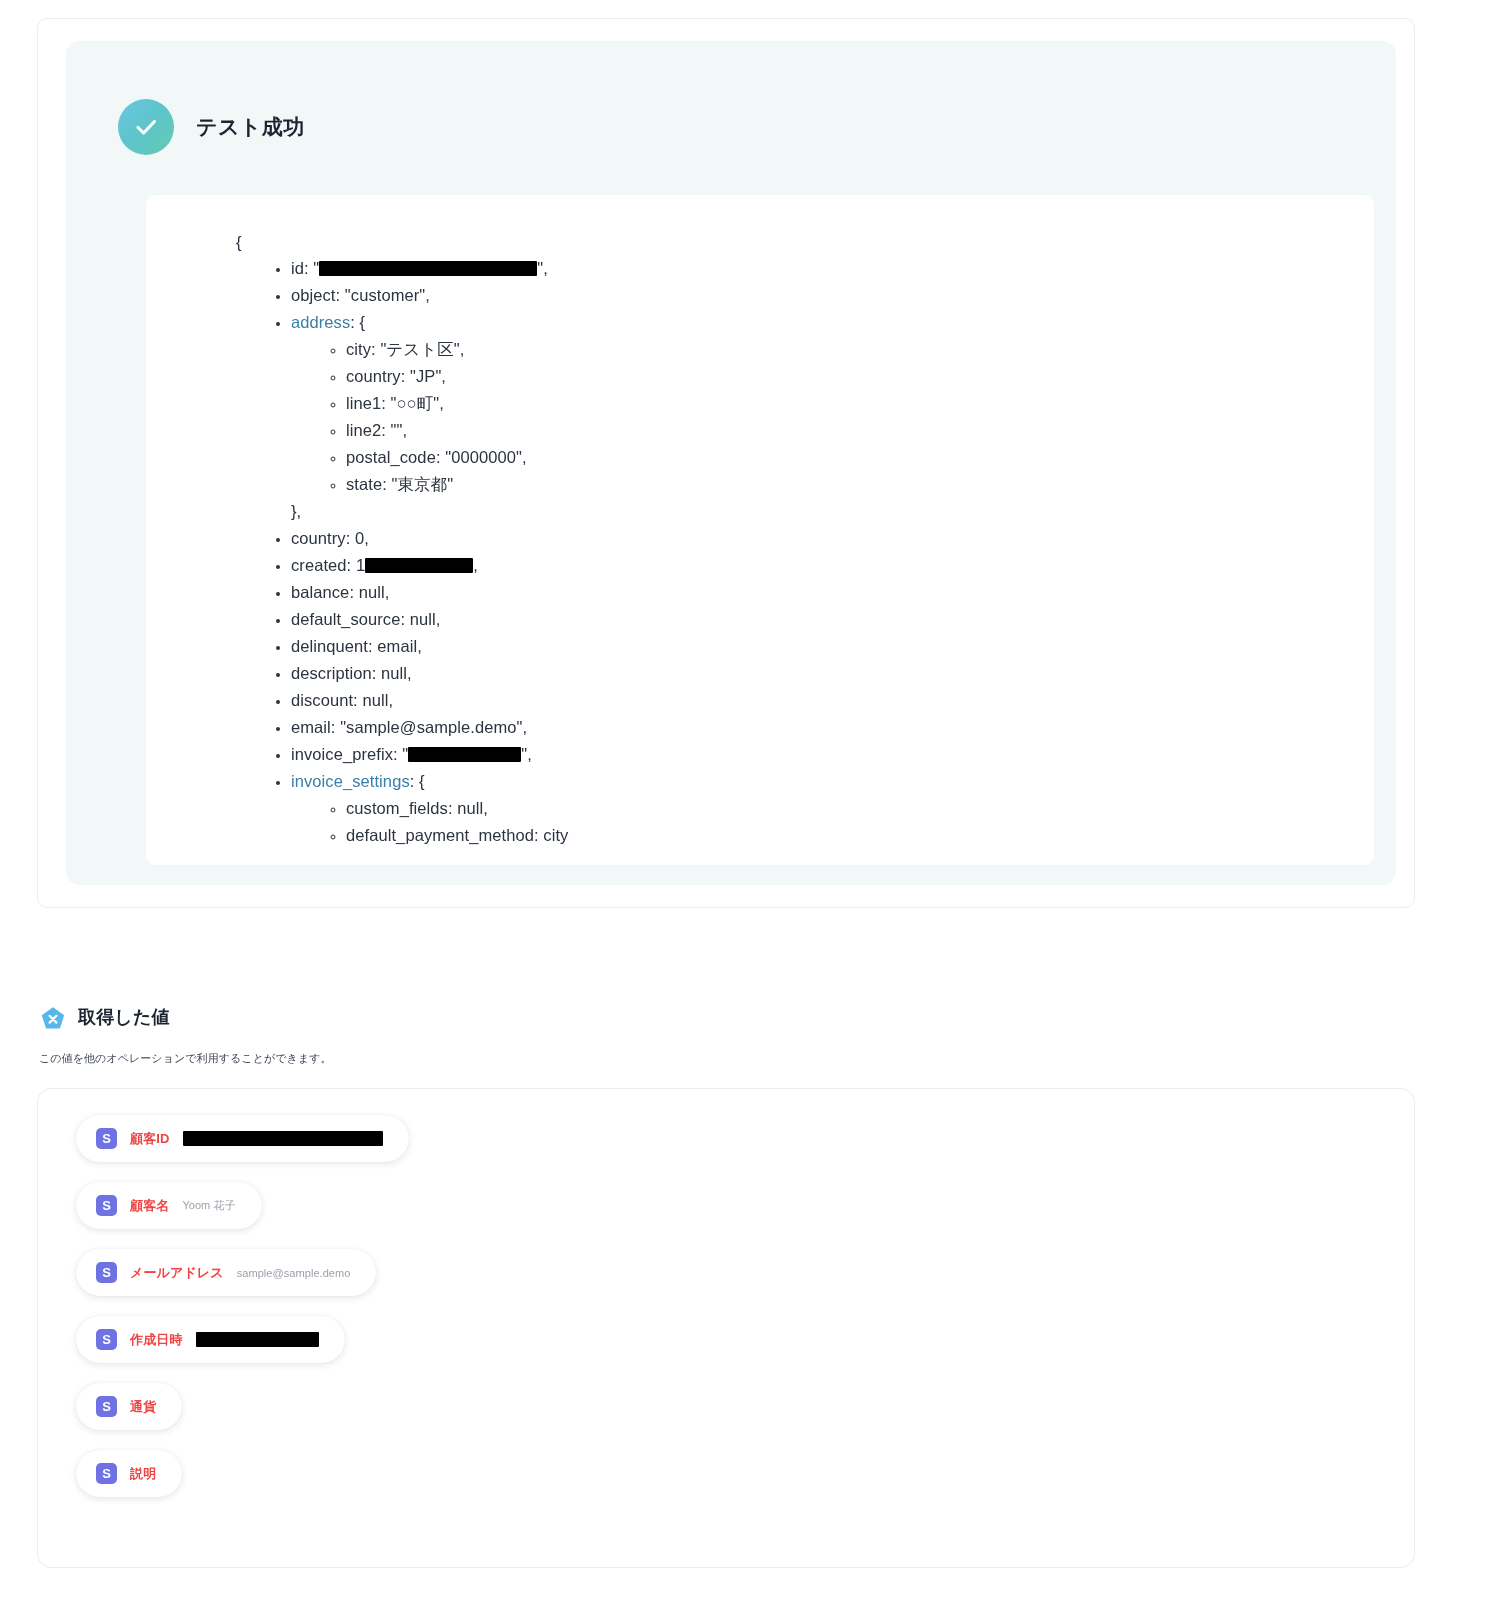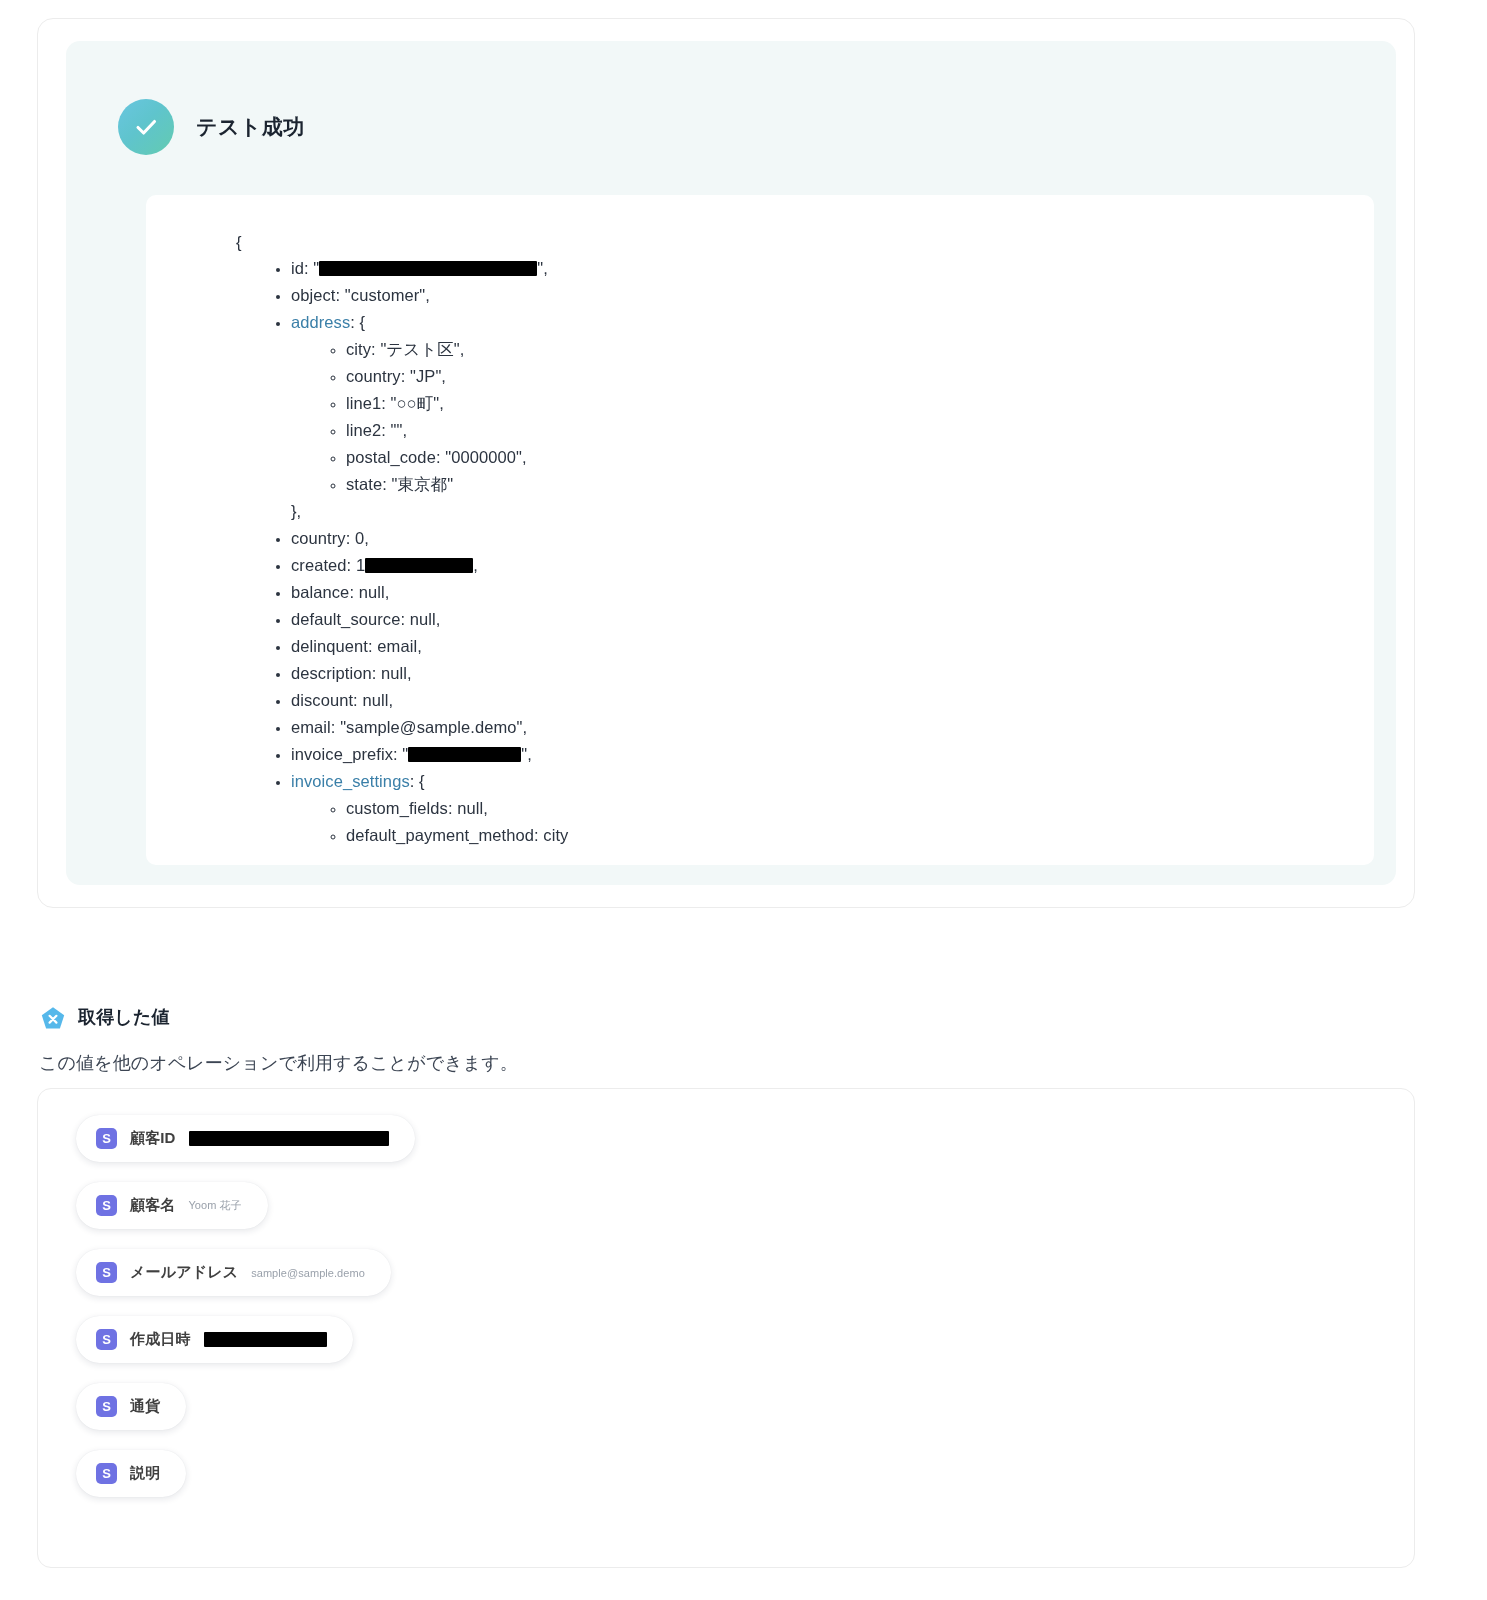--- a/index.html
+++ b/index.html
@@ -18,21 +18,21 @@
 
   
   .result-card {
     position: absolute;
     left: 37px;
     top: 18px;
     width: 1378px;
     height: 890px;
     background: #ffffff;
     border: 1px solid #ececec;
-    border-radius: 16px;
+    border-radius: 10px;
     box-sizing: border-box;
   }
 
   .result-inner {
     position: absolute;
     left: 28px;
     top: 22px;
     width: 1330px;
     height: 844px;
     background: #f2f8f8;
@@ -151,21 +151,21 @@
     font-size: 18px;
     font-weight: bold;
     color: #1b2430;
     letter-spacing: .01em;
     white-space: nowrap;
   }
   .out-sub {
     position: absolute;
     left: 39px;
     top: 1051px;
-    font-size: 18px;
+    font-size: 11px;
     color: #3c4553;
     letter-spacing: .005em;
     white-space: nowrap;
   }
 
   .values-card {
     position: absolute;
     left: 37px;
     top: 1088px;
     width: 1378px;
@@ -199,23 +199,23 @@
     font-size: 13px;
     font-weight: bold;
     display: flex;
     align-items: center;
     justify-content: center;
     flex: none;
     line-height: 1;
   }
 
   .chip-label {
-    font-size: 15px;
+    font-size: 13px;
     font-weight: bold;
-    color: #404040;
+    color: #ef4444;
     white-space: nowrap;
     letter-spacing: .01em;
   }
   .chip-value {
     font-size: 11px;
     color: #9aa1ab;
     white-space: nowrap;
     letter-spacing: .005em;
   }
   .chip-redact {

